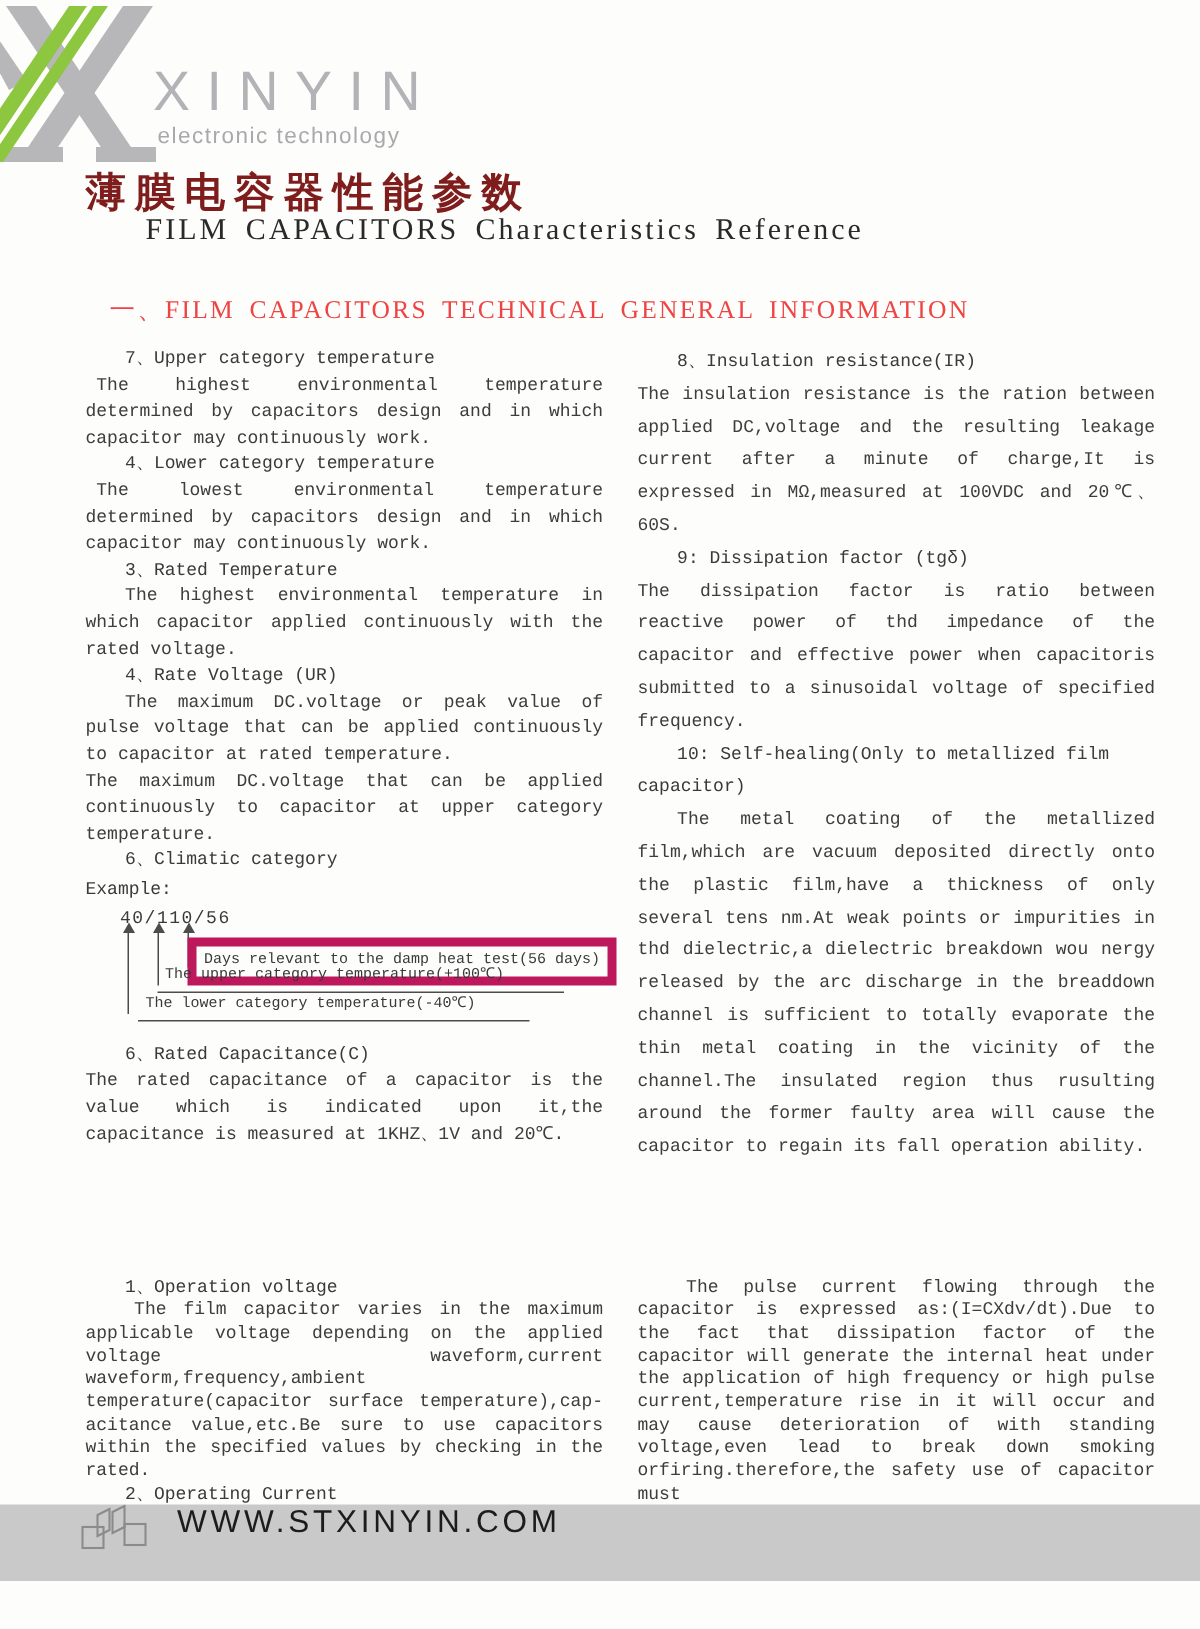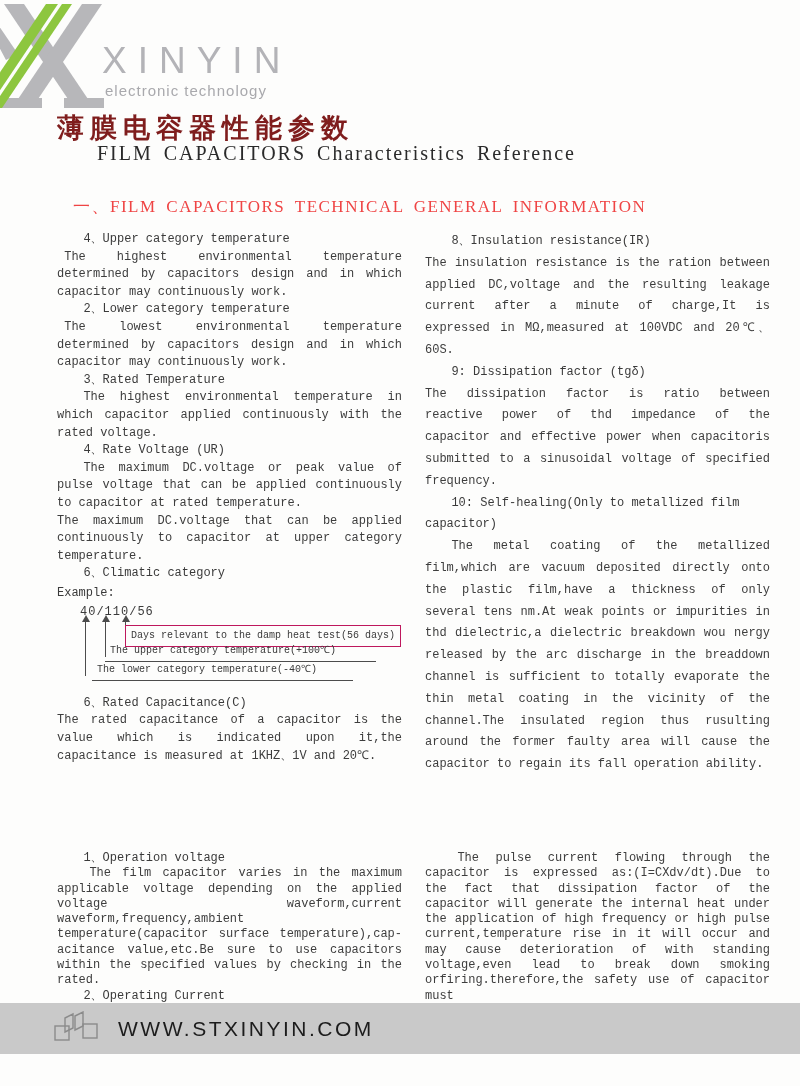--- a/index.html
+++ b/index.html
@@ -60,27 +60,27 @@
   .dg-code    { position:absolute; left:23px; top:19px; font-size:12px; letter-spacing:1px; }
   .dg-line { position:absolute; width:0; border-left:1px solid #4c4c4c; }
   .dg-line::before {
     content:""; position:absolute; left:-4.5px; top:-7px;
     border:4px solid transparent; border-top:none; border-bottom:7px solid #4c4c4c;
   }
   .dg-l56  { left:68px; top:37px; height:23px; }
   .dg-l110 { left:48px; top:37px; height:35px; }
   .dg-l40  { left:28px; top:37px; height:54px; }
   .dg-label { position:absolute; white-space:nowrap; padding:1px 5px 2px 5px; }
-  .dg-box   { left:68px; top:40px; border:1px solid #be185d; }
+  .dg-box   { left:68px; top:40px; border:6px solid #be185d; }
   .dg-ul2   { left:48px; top:56px; border-bottom:1px solid #4c4c4c; padding-right:40px; }
   .dg-ul3   { left:35px; top:75px; border-bottom:1px solid #4c4c4c; padding-right:36px; }
   
   .footer-bar {
     position:absolute; left:0; top:1003px; width:800px; height:51px;
-    background:#c9c9c9; display:flex; align-items:center;
+    background:#c9c9c9; display:flex; 
   }
   .footer-logo { margin-left:52px; }
   .footer-site {
     margin-left:10px;
     font-family:"Liberation Sans","DejaVu Sans",sans-serif;
     font-size:21px; font-weight:500; letter-spacing:2.5px; color:#1c1c1c;
   }
 </style>
 </head>
 <body>
@@ -103,25 +103,25 @@
   <div class="wordmark">XINYIN</div>
   <div class="wordsub">electronic technology</div>
 
   <div class="title-zh">薄膜电容器性能参数</div>
   <div class="title-en">FILM CAPACITORS Characteristics Reference</div>
 
   <div id="sec1-heading" class="sec-heading">一、FILM CAPACITORS TECHNICAL GENERAL INFORMATION</div>
   <div id="sec1-cols" class="cols s1">
     <div class="col s1-left" id="s1-left">
         <div class="item">
-          <div class="item-title">4、Upper category temperature</div>
+          <div class="item-title">7、Upper category temperature</div>
           <p class="para indent1">The highest environmental temperature determined by capacitors design and in which capacitor may continuously work.</p>
         </div>
         <div class="item">
-          <div class="item-title">2、Lower category temperature</div>
+          <div class="item-title">4、Lower category temperature</div>
           <p class="para indent1">The lowest environmental temperature determined by capacitors design and in which capacitor may continuously work.</p>
         </div>
         <div class="item">
           <div class="item-title">3、Rated Temperature</div>
           <p class="para indent2">The highest environmental temperature in which capacitor applied continuously with the rated voltage.</p>
         </div>
         <div class="item">
           <div class="item-title">4、Rate Voltage (UR)</div>
           <p class="para indent2">The maximum DC.voltage or peak value of pulse voltage that can be applied continuously to capacitor at rated temperature.</p>
         </div>

